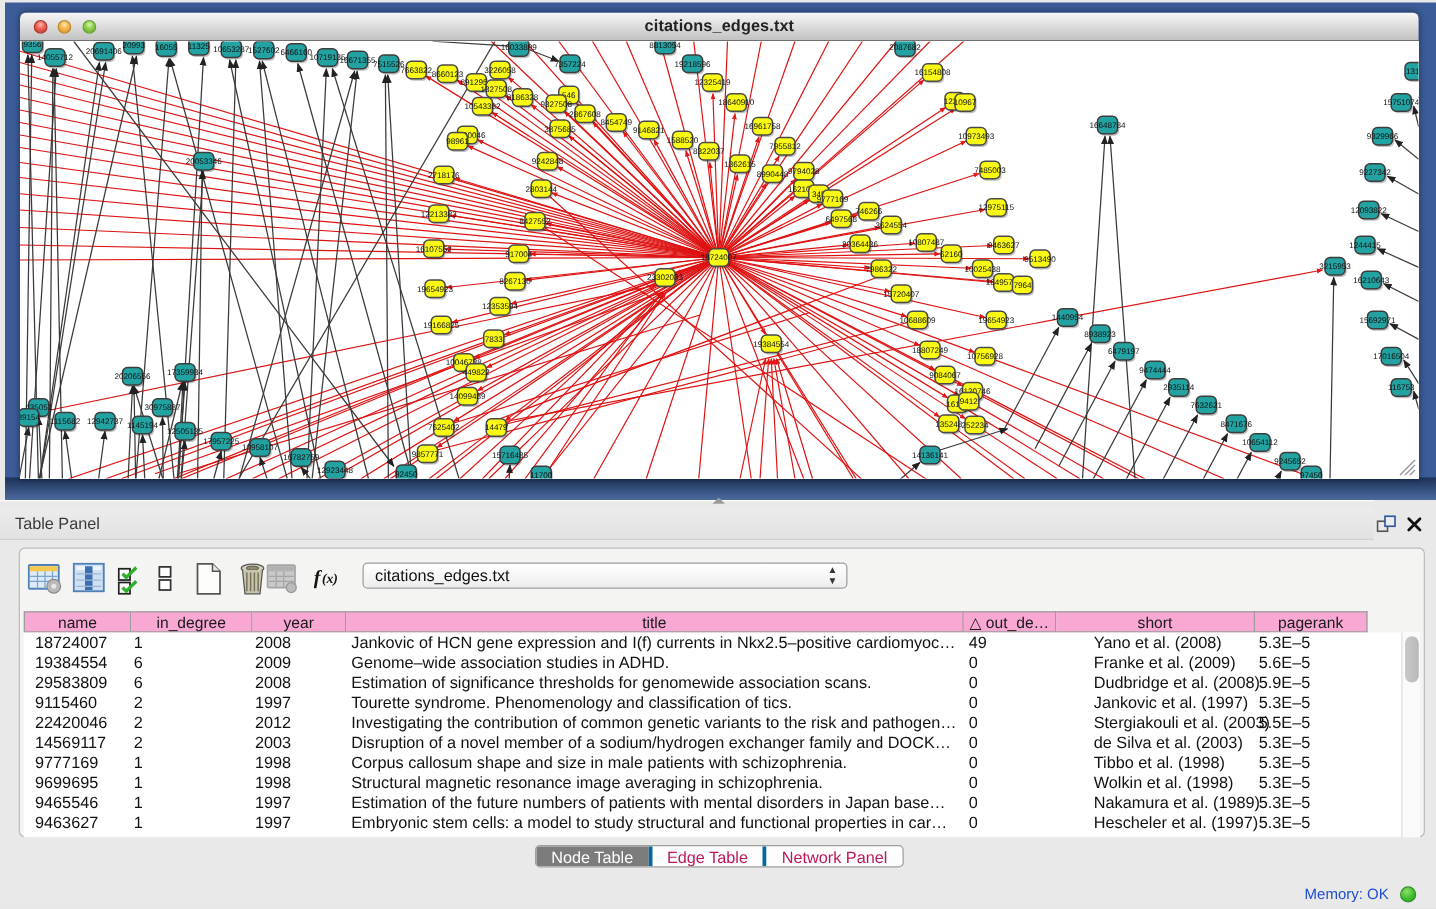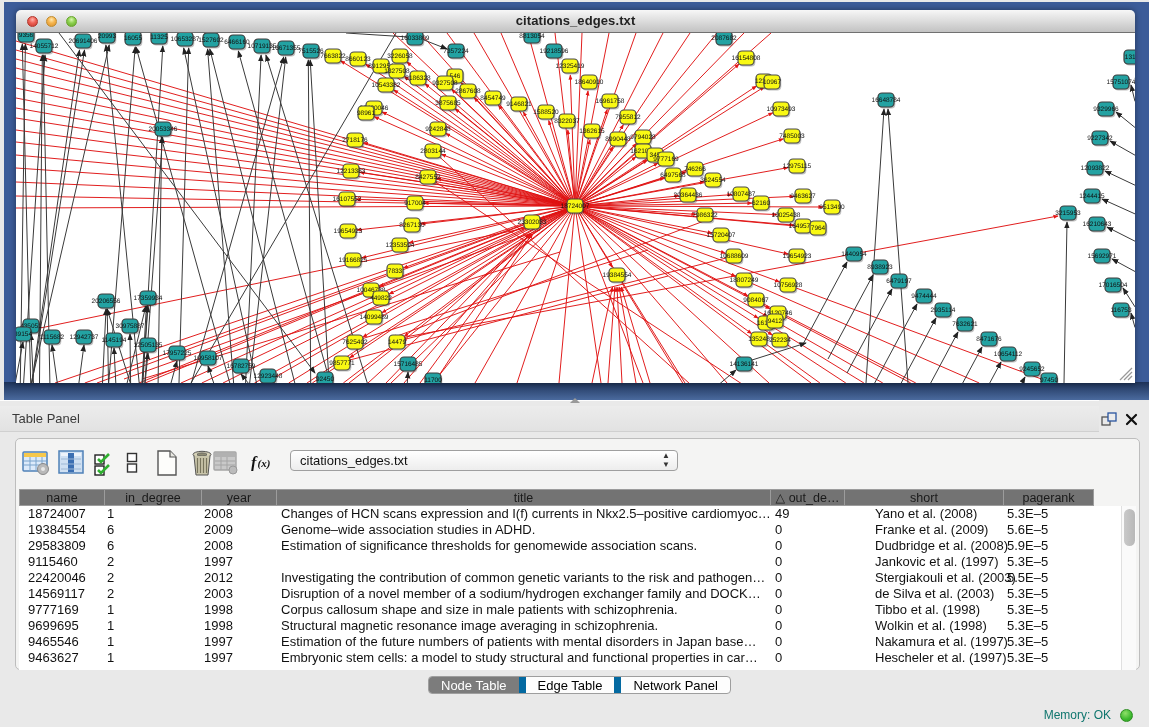--- a/index.html
+++ b/index.html
@@ -21,42 +21,42 @@
 #tphead{position:absolute;left:0;top:5px;width:100%;height:26px;background:linear-gradient(#ececec,#e2e2e2);border-bottom:1px solid #d0d0d0}
 #tphead .cap{position:absolute;left:12px;top:5px;font-size:13px;color:#3a3a3a}
 #tphead svg{position:absolute;top:6px}
 #container{position:absolute;left:15px;top:37px;width:1125px;height:232px;background:#f4f4f3;border:1px solid #bdbdbd;border-radius:5px}
 #toolbar{position:absolute;left:0;top:4px;width:100%;height:40px}
 #toolbar svg{position:absolute}
 #combo{position:absolute;left:274px;top:11px;width:388px;height:21px;background:linear-gradient(#ffffff,#ededed);border:1px solid #9f9f9f;border-radius:4px;font-size:13px;color:#111;line-height:19px;padding-left:9px}
 #combo .arr{position:absolute;right:7px;top:0;font-size:8px;color:#333;line-height:9px;text-align:center}
 
 #thead{position:absolute;left:3px;top:50px;width:1077px;height:17px}
-#thead .h{position:absolute;top:0;height:17px;background:#737373;border:1px solid #9c9c9c;border-left:none;
+#thead .h{position:absolute;top:0;height:17px;background:#f9a8d4;border:1px solid #9c9c9c;border-left:none;
  font-size:12.5px;color:#1a1a1a;text-align:center;line-height:16px}
 #thead .h0{left:0;width:86px;border-left:1px solid #9c9c9c}
 #thead .h1{left:86px;width:97px}
 #thead .h2{left:183px;width:75px}
 #thead .h3{left:258px;width:494px}
 #thead .h4{left:752px;width:74px}
 #thead .h5{left:826px;width:159px}
 #thead .h6{left:985px;width:90px}
 #tbody{position:absolute;left:3px;top:67px;width:1117px;height:164px;background:#fff;font-size:13px;color:#111}
 .row{position:relative;height:16px;line-height:16px;white-space:nowrap}
 .row span{position:absolute;overflow:hidden}
 .c0{left:9px}.c1{left:88px}.c2{left:185px}.c3{left:262px;width:488px}.c4{left:756px}.c5{left:856px}.c6{left:988px}
 #vscroll{position:absolute;right:3px;top:67px;width:15px;height:164px;background:#fafafa;border-left:1px solid #e0e0e0}
 #vscroll .thumb{position:absolute;left:2px;top:3px;width:11px;height:37px;background:linear-gradient(90deg,#c9c9c9,#b8b8b8);border-radius:6px}
 
 #tabs{position:absolute;left:428px;top:275px;height:18px;display:flex;border:1px solid #9e9e9e;border-radius:4px;overflow:hidden;background:#fdfdfd}
-#tabs .tab{font-size:13px;line-height:17px;padding:0 12px;color:#000000;border-left:7px solid #0369a1}
+#tabs .tab{font-size:13px;line-height:17px;padding:0 12px;color:#be185d;border-left:3px solid #0369a1}
 #tabs .tab:first-child{border-left:none}
 #tabs .sel{background:#7c7c7c;color:#ffffff}
 #status{position:absolute;left:0;top:700px;width:1149px;height:27px;background:#e9e9e9}
-#status .mem{position:absolute;right:38px;top:8px;font-size:12px;color:#0f766e}
+#status .mem{position:absolute;right:38px;top:8px;font-size:12px;color:#1d4ed8}
 #status .dot{position:absolute;right:16px;top:8.5px;width:13px;height:13px;border-radius:50%;
  background:radial-gradient(circle at 40% 30%,#8fe06a,#3cb82e 60%,#2f9e24);border:1px solid #2c8e20}
 </style></head>
 <body>
 <div id="stage">
  <div id="netbg">
       <div class="botgrad"></div>
     </div>
  <div id="macwin">
   <div id="canvas"><svg width="1119" height="350" viewBox="0 0 1119 350" text-rendering="geometricPrecision">
@@ -790,21 +790,21 @@
        <div class="h h3">title</div>
           <div class="h h4">△ out_de…</div>
           <div class="h h5">short</div>
        <div class="h h6">pagerank</div>
      </div>
      <div id="tbody">
           <div class="row">
             <span class="c0">18724007</span>
             <span class="c1">1</span>
             <span class="c2">2008</span>
-            <span class="c3">Changes of HCN scans expression and I(f) currents in Nkx2.5–positive cardiomyoc…</span>
+            <span class="c3">Jankovic of HCN gene expression and I(f) currents in Nkx2.5–positive cardiomyoc…</span>
             <span class="c4">49</span>
             <span class="c5">Yano et al. (2008)</span>
             <span class="c6">5.3E–5</span>
           </div>
           <div class="row">
             <span class="c0">19384554</span>
             <span class="c1">6</span>
             <span class="c2">2009</span>
             <span class="c3">Genome–wide association studies in ADHD.</span>
             <span class="c4">0</span>
@@ -817,20 +817,21 @@
             <span class="c2">2008</span>
             <span class="c3">Estimation of significance thresholds for genomewide association scans.</span>
             <span class="c4">0</span>
             <span class="c5">Dudbridge et al. (2008)</span>
             <span class="c6">5.9E–5</span>
           </div>
           <div class="row">
             <span class="c0">9115460</span>
             <span class="c1">2</span>
             <span class="c2">1997</span>
+            <span class="c3">Tourette syndrome. Phenomenology and classification of tics.</span>
             <span class="c4">0</span>
             <span class="c5">Jankovic et al. (1997)</span>
             <span class="c6">5.3E–5</span>
           </div>
           <div class="row">
             <span class="c0">22420046</span>
             <span class="c1">2</span>
             <span class="c2">2012</span>
             <span class="c3">Investigating the contribution of common genetic variants to the risk and pathogen…</span>
             <span class="c4">0</span>
@@ -863,21 +864,21 @@
             <span class="c4">0</span>
             <span class="c5">Wolkin et al. (1998)</span>
             <span class="c6">5.3E–5</span>
           </div>
           <div class="row">
             <span class="c0">9465546</span>
             <span class="c1">1</span>
             <span class="c2">1997</span>
             <span class="c3">Estimation of the future numbers of patients with mental disorders in Japan base…</span>
             <span class="c4">0</span>
-            <span class="c5">Nakamura et al. (1997)</span>
+            <span class="c5">Nakamura et al. (1989)</span>
             <span class="c6">5.3E–5</span>
           </div>
           <div class="row">
             <span class="c0">9463627</span>
             <span class="c1">1</span>
             <span class="c2">1997</span>
             <span class="c3">Embryonic stem cells: a model to study structural and functional properties in car…</span>
             <span class="c4">0</span>
             <span class="c5">Hescheler et al. (1997)</span>
             <span class="c6">5.3E–5</span>

